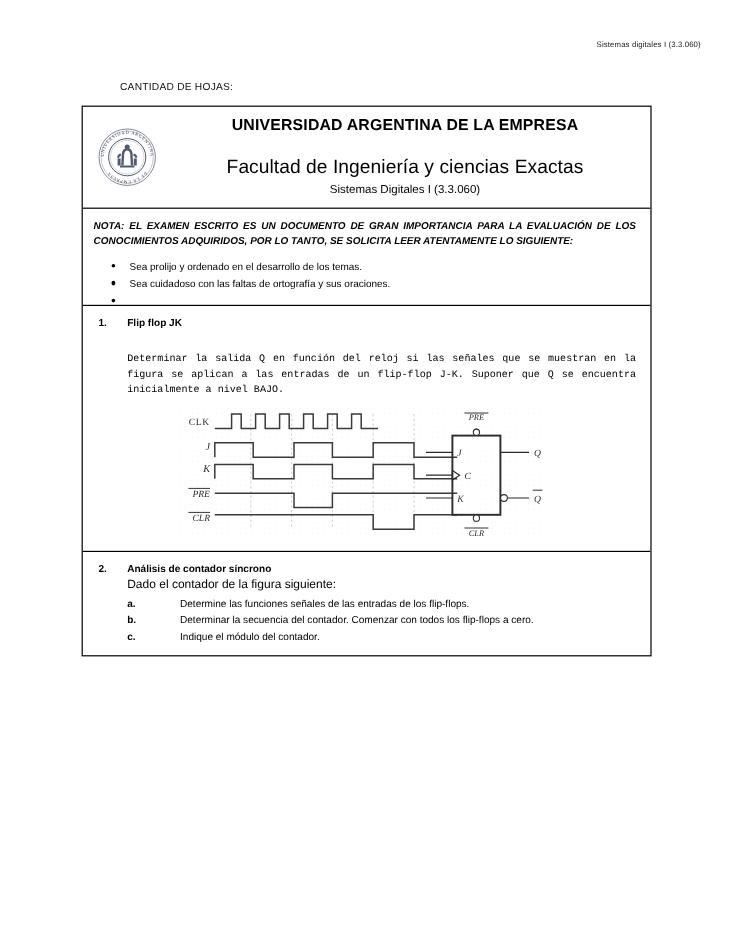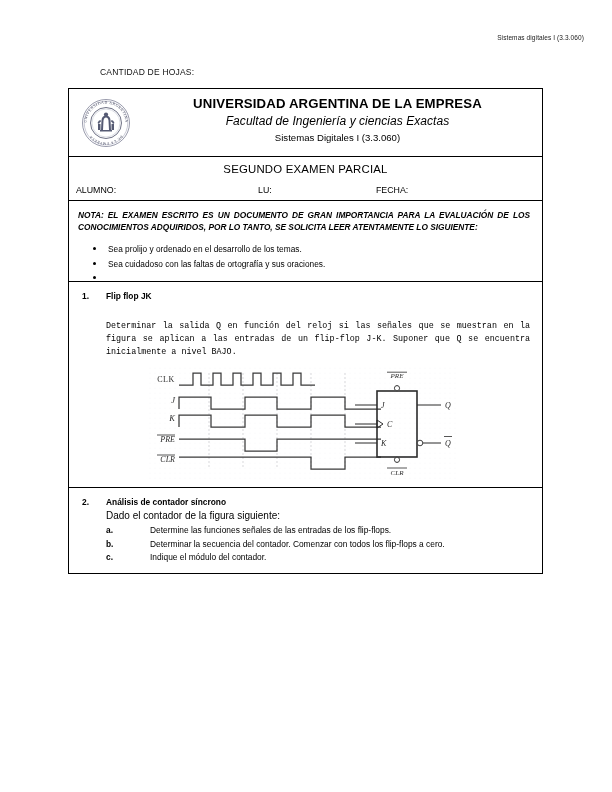--- a/index.html
+++ b/index.html
@@ -76,25 +76,24 @@
     text-align: center;
     padding: 7px 10px 7px 0;
   }
   .t1 {
     font-size: 13.2px;
     font-weight: bold;
     letter-spacing: .15px;
     line-height: 1.25;
   }
   .t2 {
-    font-size: 12px;
+    font-size: 16px;
     letter-spacing: .05px;
     line-height: 1.3;
-    margin-top: 1px;
-    font-style: italic;
+    margin-top: 17px;
   }
   .t3 {
     font-size: 9.6px;
     line-height: 1.3;
     margin-top: 3px;
   }
 
   
   .exam-band { padding: 6px 0 5px 0; }
   .exam-title {
@@ -228,28 +227,20 @@
         </svg>
       </div>
     </div>
     <div class="titles">
       <div class="t1">UNIVERSIDAD ARGENTINA DE LA EMPRESA</div>
       <div class="t2">Facultad de Ingeniería y ciencias Exactas</div>
       <div class="t3">Sistemas Digitales I (3.3.060)</div>
     </div>
   </div>
 
-  <div class="band exam-band">
-    <div class="exam-title">SEGUNDO EXAMEN PARCIAL</div>
-    <div class="fields">
-      <div class="f-alumno">ALUMNO:</div>
-      <div class="f-lu">LU:</div>
-      <div class="f-fecha">FECHA:</div>
-    </div>
-  </div>
 
   <div class="band nota-band">
     <div class="nota">NOTA: EL EXAMEN ESCRITO ES UN DOCUMENTO DE GRAN IMPORTANCIA PARA LA EVALUACIÓN DE LOS CONOCIMIENTOS ADQUIRIDOS, POR LO TANTO, SE SOLICITA LEER ATENTAMENTE LO SIGUIENTE:</div>
     <ul class="bullets">
       <li>
         <span class="dot"></span>
         <span>Sea prolijo y ordenado en el desarrollo de los temas.</span>
       </li>
       <li>
         <span class="dot"></span>

